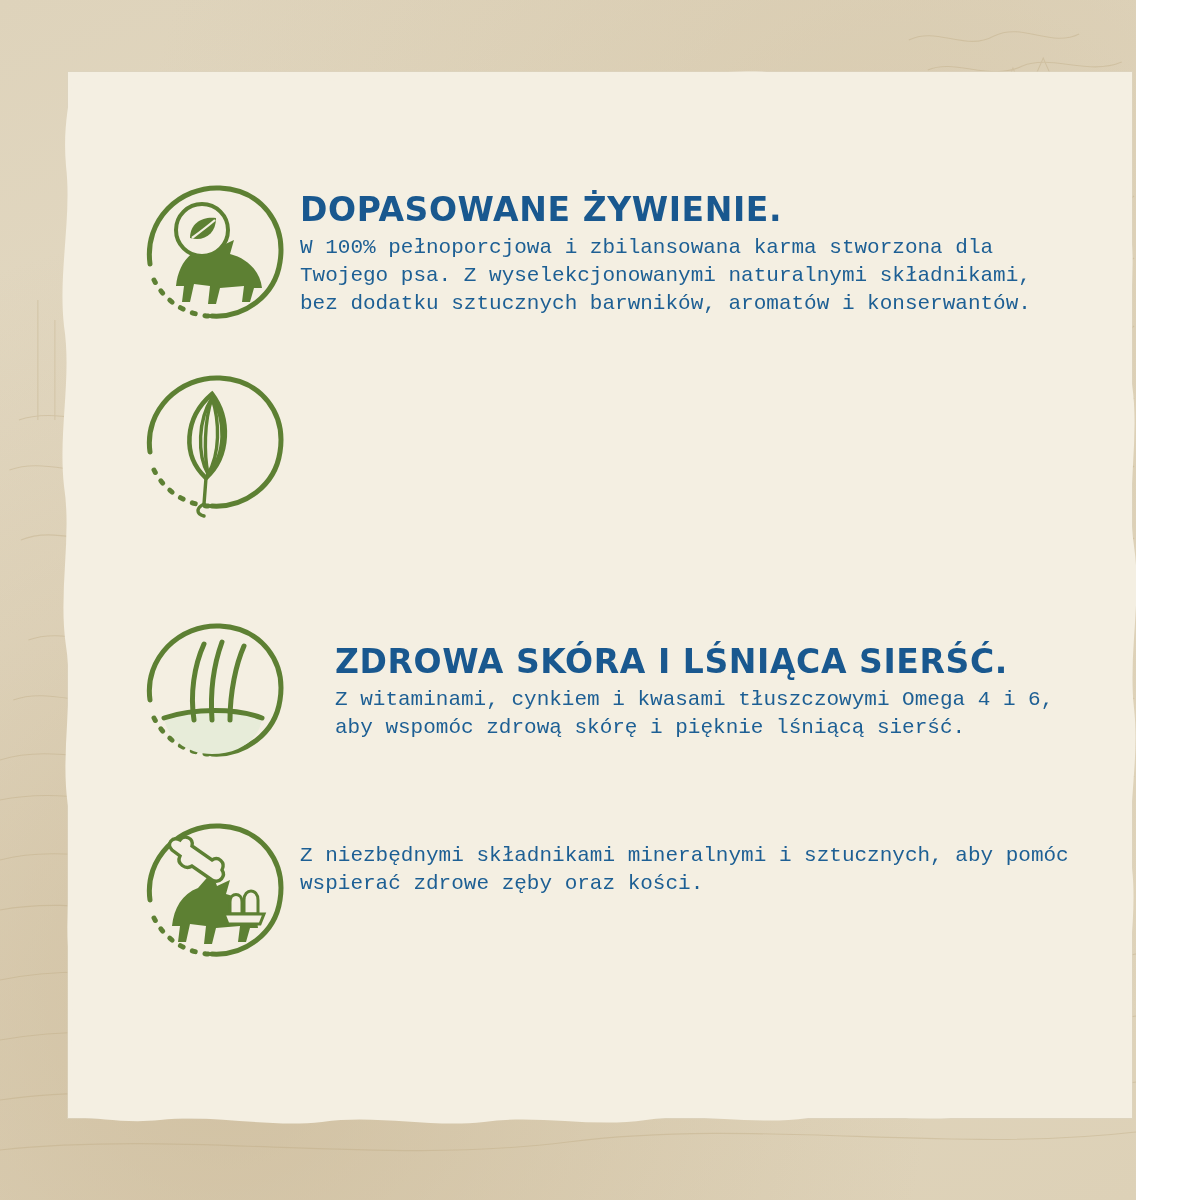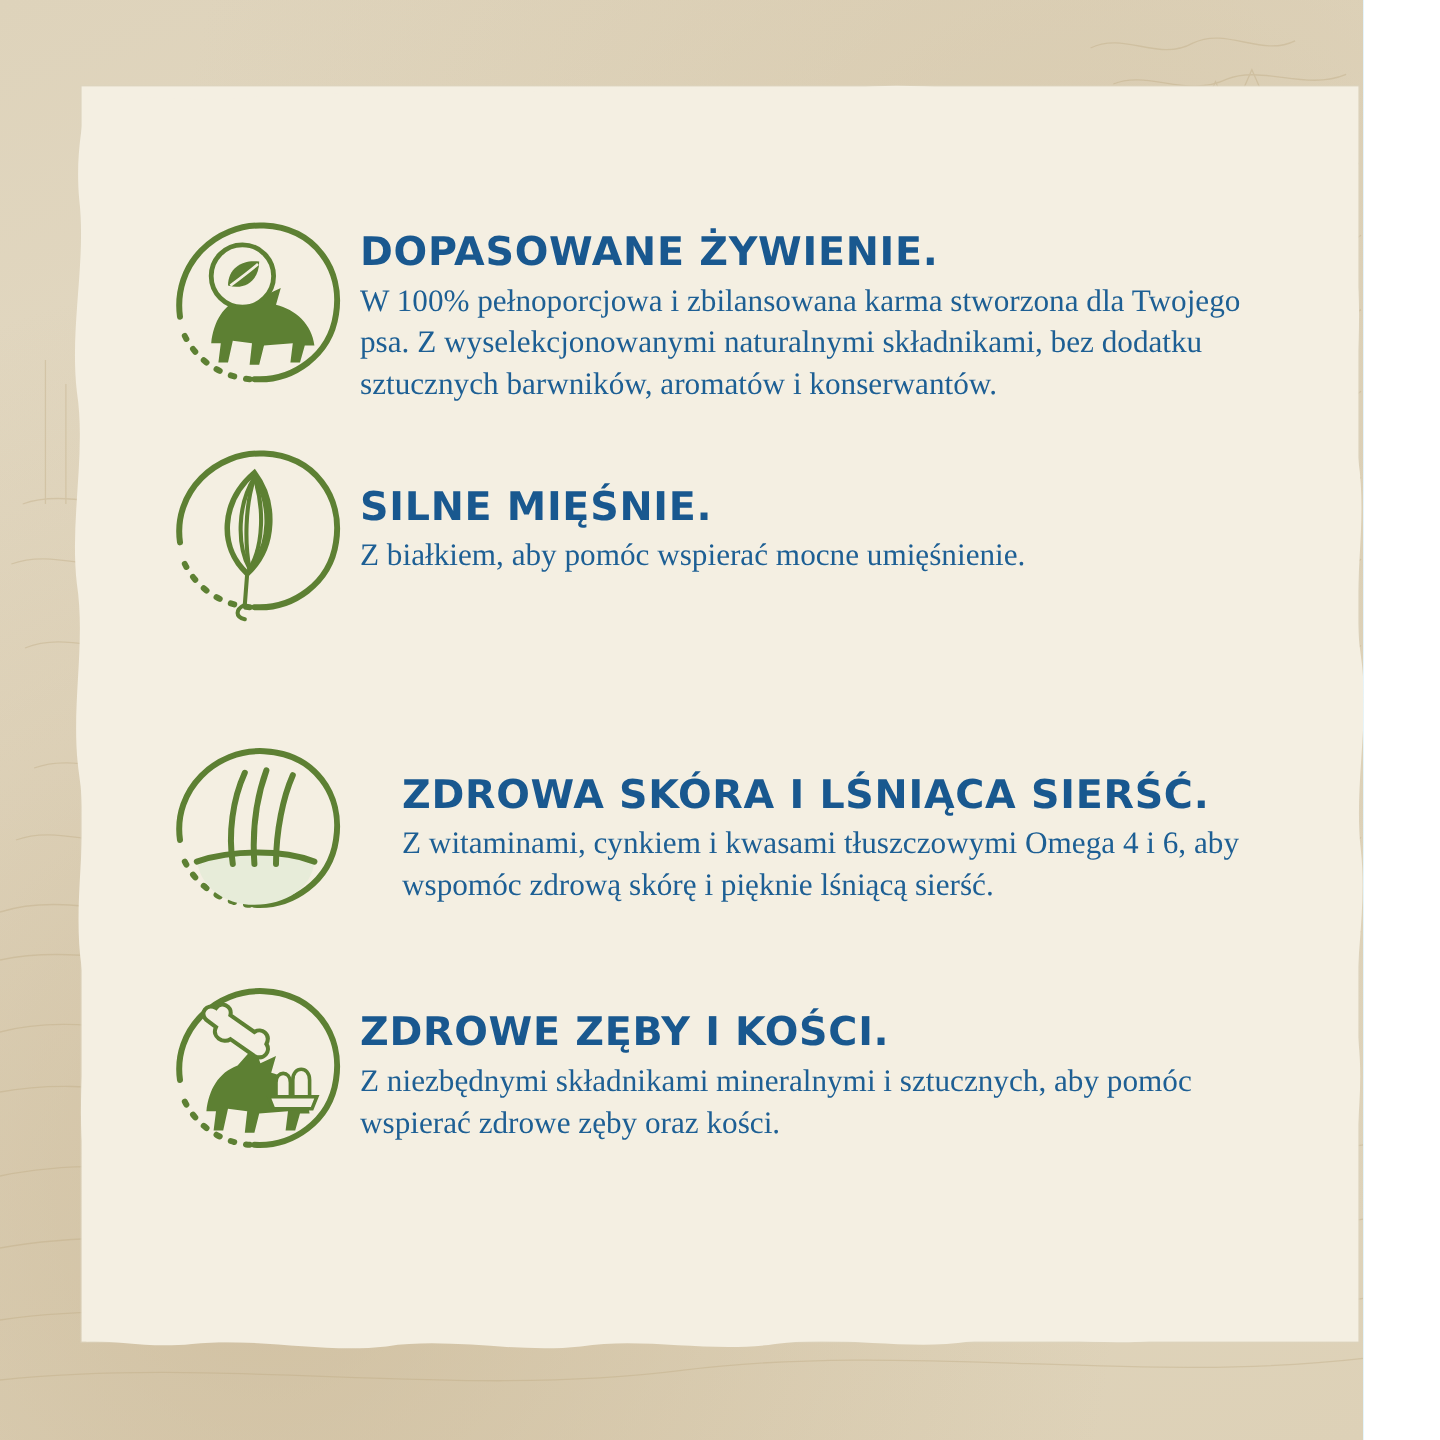--- a/index.html
+++ b/index.html
@@ -91,25 +91,25 @@
     color: #19588f;
     font-size: 33px;
     font-weight: bold;
     letter-spacing: 0.6px;
     line-height: 1.08;
     margin: 0 0 6px 0;
     font-family: "DejaVu Sans", "Liberation Sans", sans-serif;
   }
   .body-text {
     color: #1d5f94;
-    font-size: 26px;
+    font-size: 21px;
     line-height: 1.34;
     margin: 0;
     max-width: 790px;
-    font-family: Liberation Serif, serif;
+    font-family: Liberation Mono, monospace;
   }
   .f2 .text-col { padding-top: 44px; }
   .f3 .text-col { padding-top: 36px; }
   .f4 .text-col { padding-top: 34px; }
 </style>
 </head>
 <body>
 
 <div class="poster">
 
@@ -223,24 +223,20 @@
             <path d="M92 34 C 64 58, 62 96, 86 118 C 110 96, 110 58, 92 34 Z" stroke-width="4.6"></path>
             <path d="M92 38 C 78 60, 77 94, 88 114"></path>
             <path d="M92 38 C 84 62, 84 94, 88 114"></path>
             <path d="M92 38 C 100 62, 100 94, 88 114"></path>
             <path d="M92 38 C 106 60, 106 94, 88 114"></path>
             <path d="M86 118 L 84 144"></path>
             <path d="M84 144 C 76 148, 76 154, 84 156"></path>
           </g>
         </svg>
       </div>
-      <div class="text-col">
-        <h2 class="headline">SILNE MIĘŚNIE.</h2>
-        <p class="body-text">Z białkiem, aby pomóc wspierać mocne umięśnienie.</p>
-      </div>
     </div>
 
     <div class="feature f3">
       <div class="icon-wrap">
         <svg width="180" height="170" viewBox="0 0 180 170" xmlns="http://www.w3.org/2000/svg">
           <g fill="none" stroke="#5d8033" stroke-width="5" stroke-linecap="round">
             <path d="M30 92 C 24 50, 60 16, 100 18 C 142 20, 166 54, 160 92 C 155 126, 124 148, 92 146"></path>
             <path d="M88 146 C 64 144, 44 130, 34 110" stroke-dasharray="3 10"></path>
           </g>
           <path d="M44 108 C 60 102, 122 102, 142 110 C 140 132, 118 146, 92 146 C 66 146, 46 130, 44 108 Z" fill="#e7ecd9"></path>
@@ -273,19 +269,18 @@
             <path d="M52 42 C 46 36, 52 28, 60 32 C 64 26, 74 30, 72 38 L 92 52 C 98 48, 106 54, 102 62 C 106 68, 100 76, 92 72 L 72 58 C 66 62, 56 56, 60 48 Z"></path>
           </g>
           <g fill="#f4efe2" stroke="#5d8033" stroke-width="3">
             <path d="M110 94 C 110 84, 122 84, 122 94 L 122 106 L 110 106 Z"></path>
             <path d="M124 92 C 124 80, 138 80, 138 92 L 138 106 L 124 106 Z"></path>
             <path d="M104 106 L 144 106 L 140 116 L 108 116 Z"></path>
           </g>
         </svg>
       </div>
       <div class="text-col">
-        <h2 class="headline">ZDROWE ZĘBY I KOŚCI.</h2>
         <p class="body-text">Z niezbędnymi składnikami mineralnymi i sztucznych, aby pomóc wspierać zdrowe zęby oraz kości.</p>
       </div>
     </div>
 
   </div>
 </div>
 
 </body></html>

